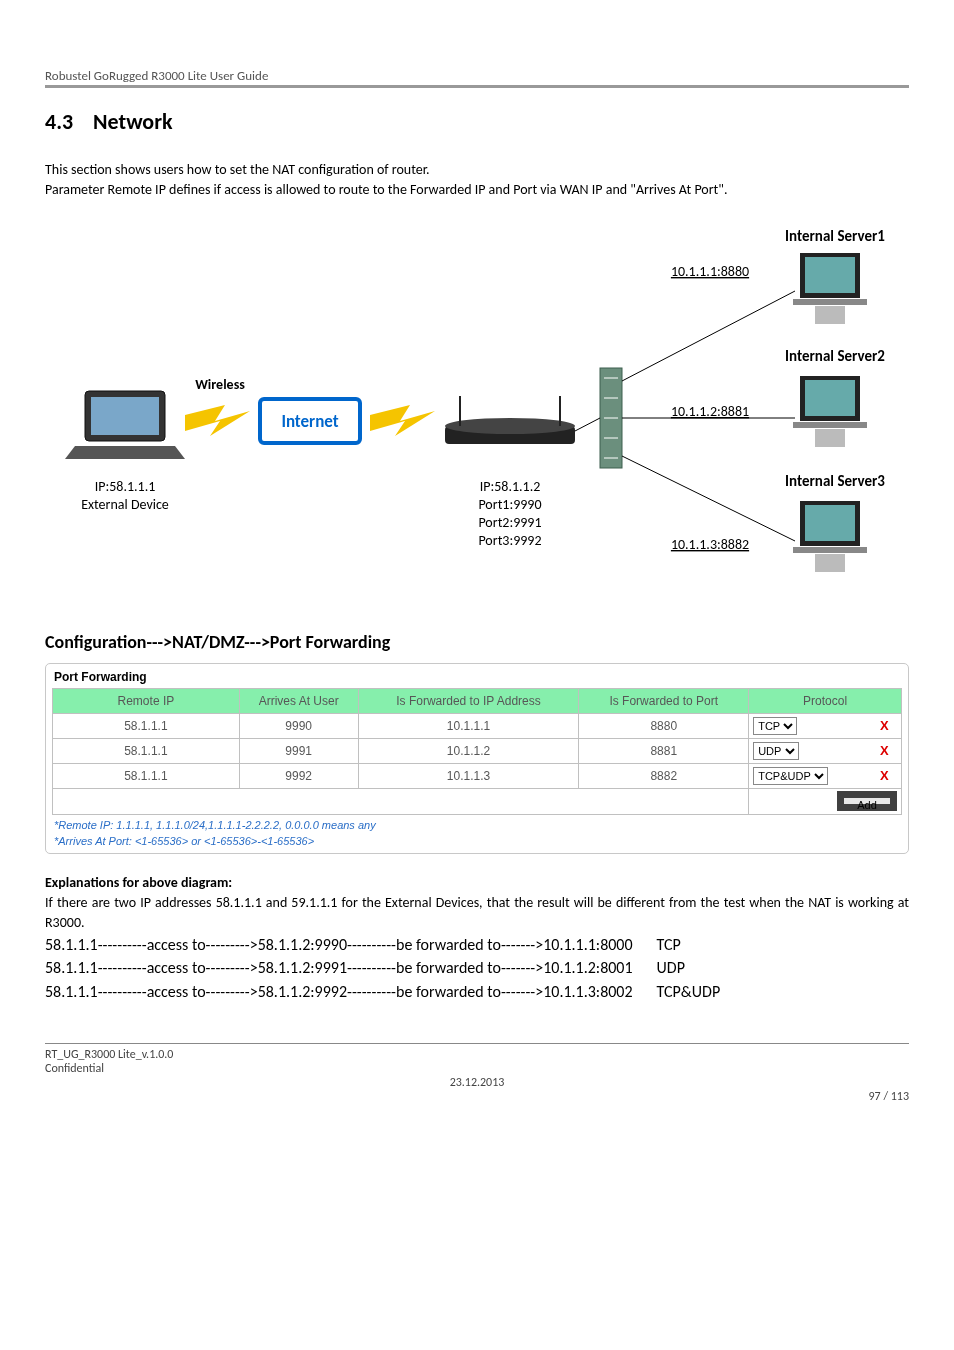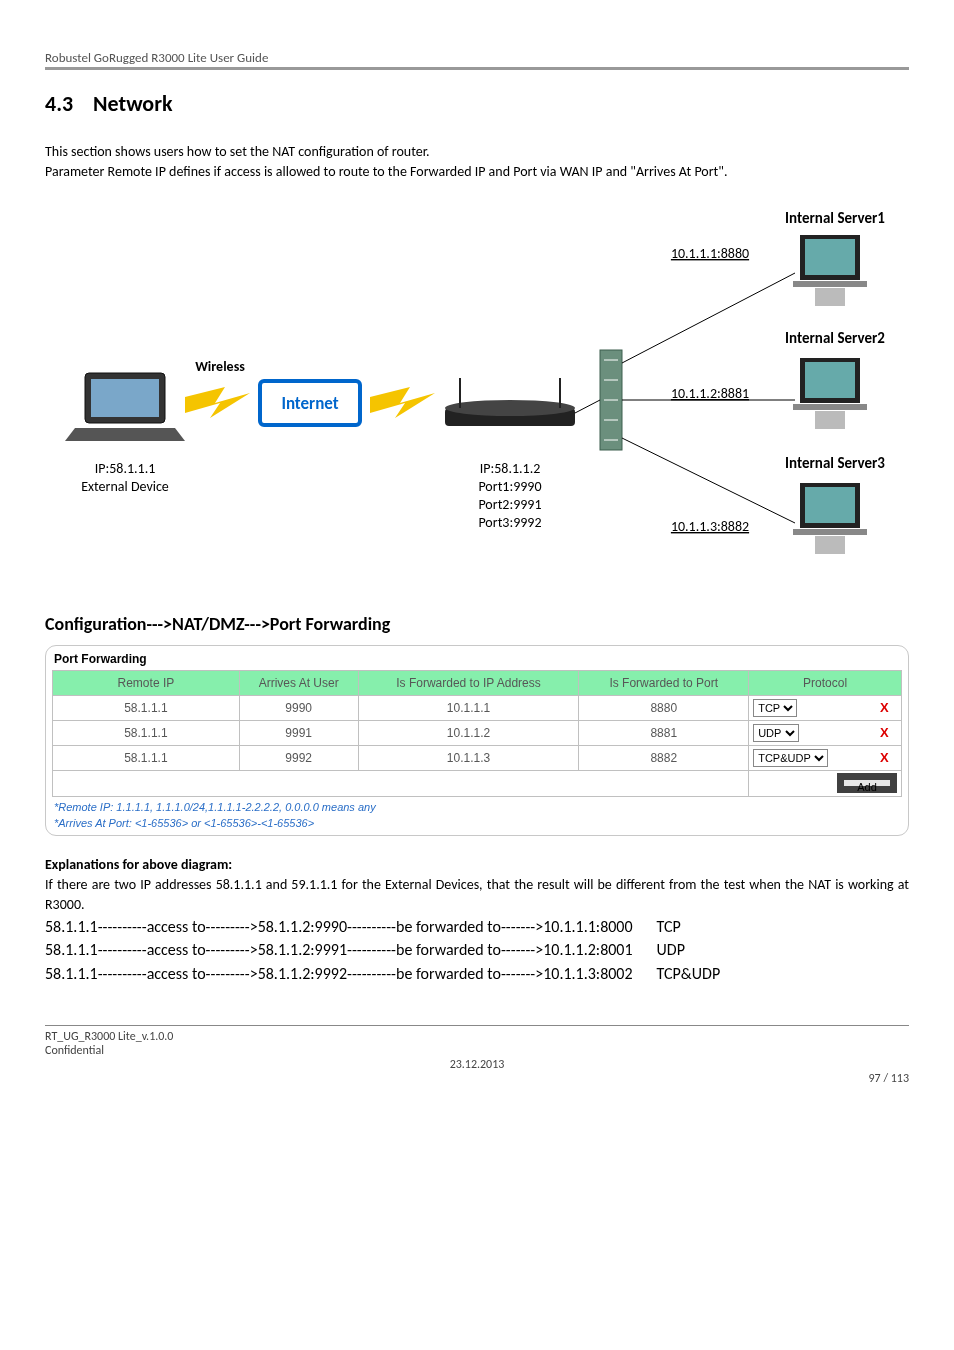--- a/index.html
+++ b/index.html
@@ -3,21 +3,21 @@
 <meta charset="utf-8">
 <style>
   body {
     margin: 0;
     font-family: Calibri, Arial, sans-serif;
     background: #fff;
     color: #000;
     width: 954px;
   }
   .page {
-    padding: 50px 45px 20px 45px;
+    padding: 68px 45px 20px 45px;
     box-sizing: border-box;
   }
   .header-line {
     font-size: 13px;
     color: #555;
     border-bottom: 3px solid #999;
     padding-bottom: 2px;
     margin-bottom: 20px;
   }
   h2.section-h {
@@ -39,21 +39,21 @@
     margin: 20px 0 30px 0;
   }
   .diagram-wrap svg { display: block; }
   .config-heading {
     font-size: 18px;
     font-weight: bold;
     margin: 10px 0 10px 0;
   }
   .tbl-box {
     border: 1px solid #c8c8c8;
-    border-radius: 11px;
+    border-radius: 5px;
     padding: 4px 6px 6px 6px;
     font-family: Verdana, Arial, sans-serif;
     font-size: 12px;
   }
   .tbl-title {
     font-weight: bold;
     font-size: 12px;
     margin: 2px 0 4px 2px;
   }
   table.pf {

